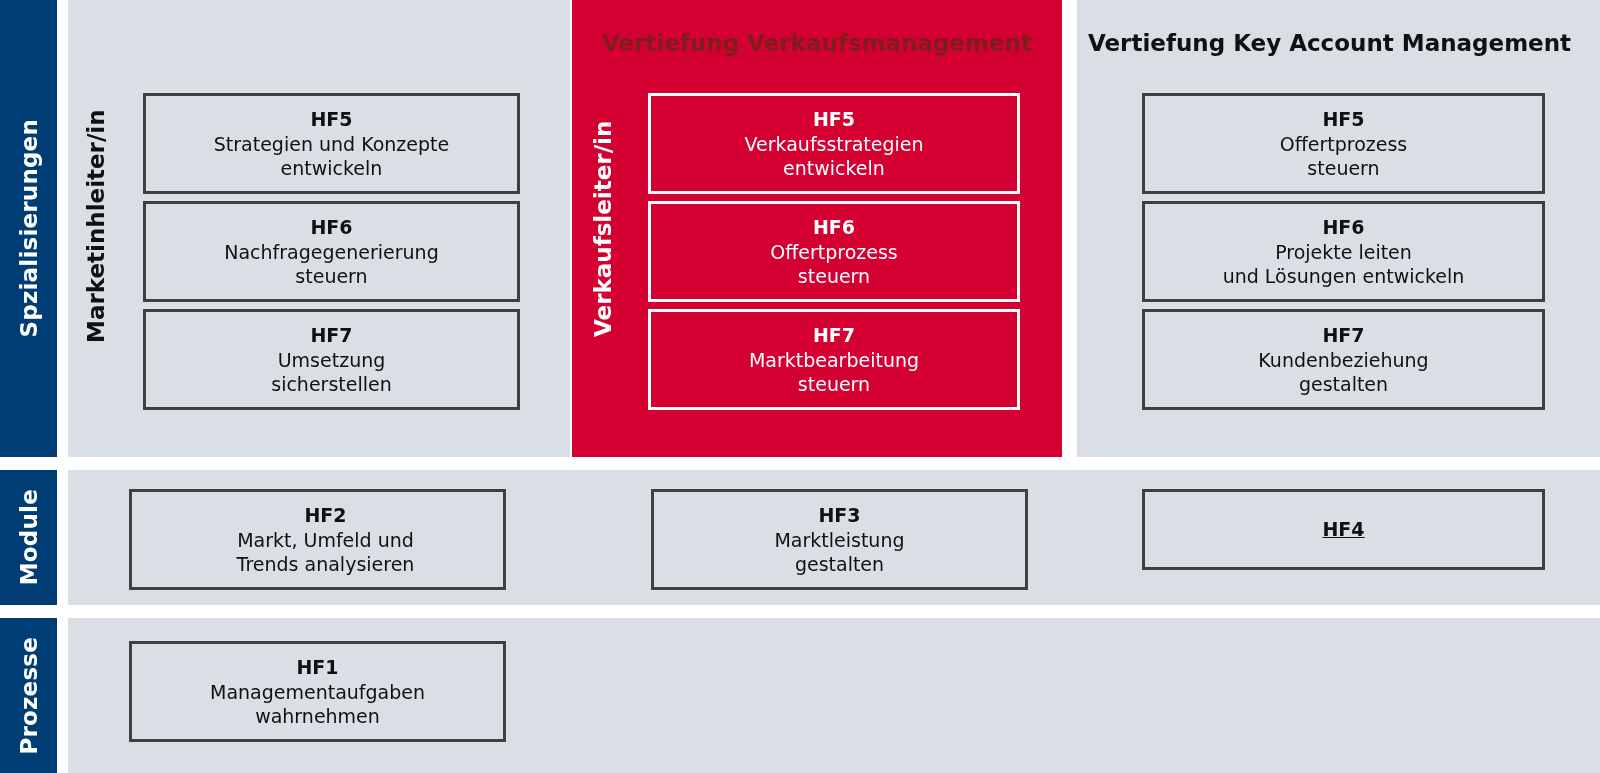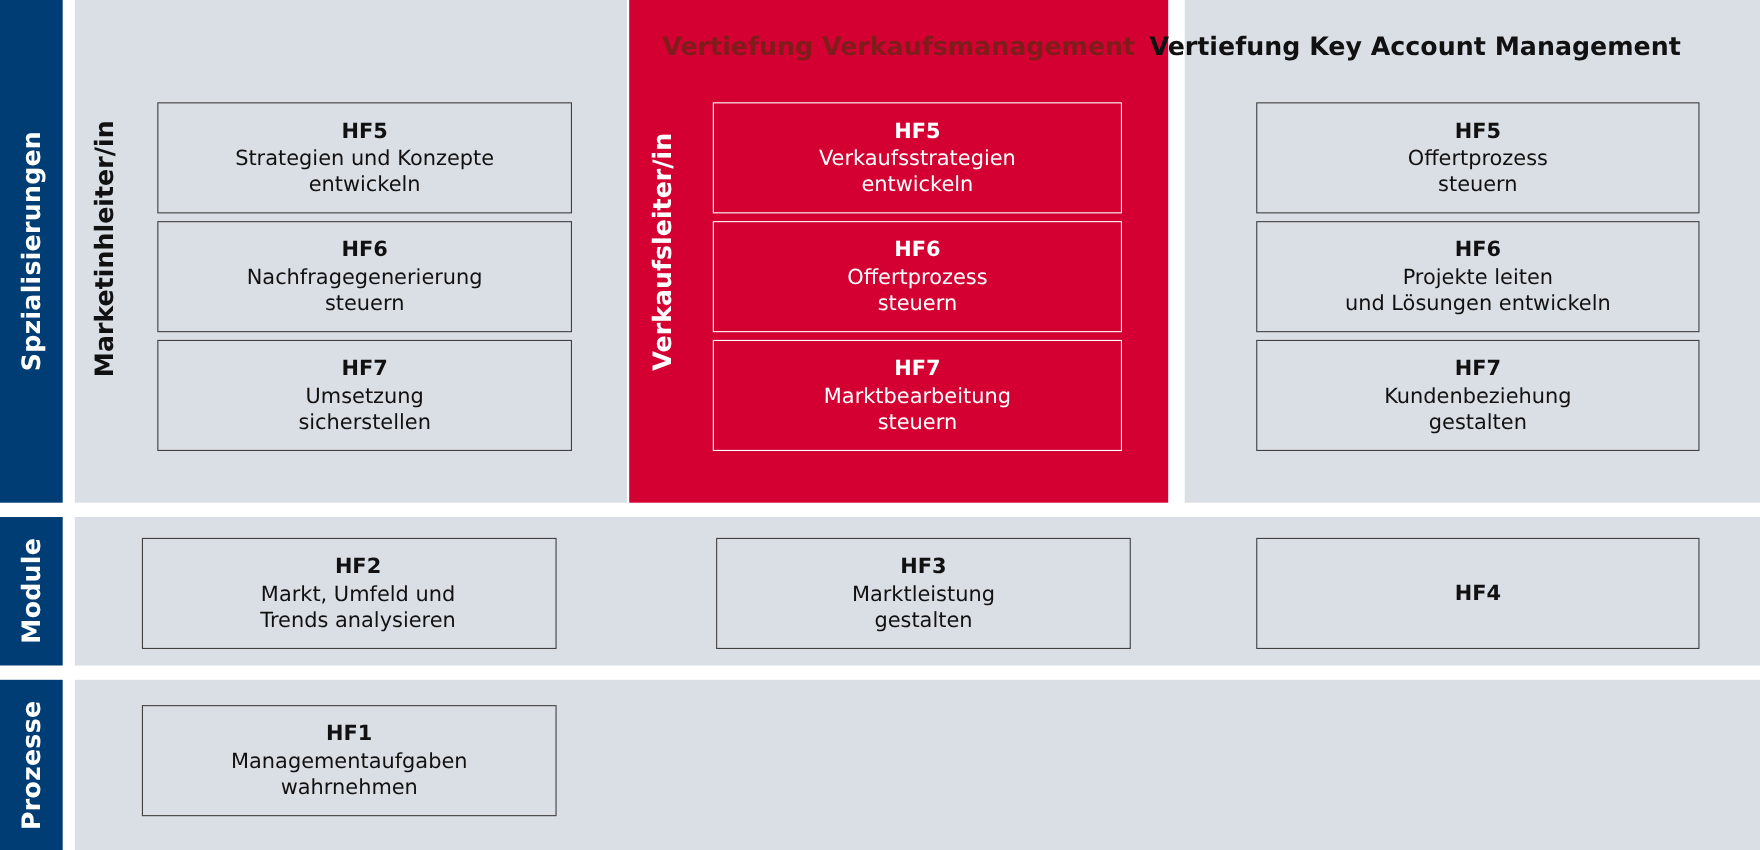--- a/index.html
+++ b/index.html
@@ -72,21 +72,21 @@
     white-space: nowrap;
   }
   .col-heading.onred {
     color: #7f1d1d;
   }
 
   
   .hf-box {
     position: absolute;
     box-sizing: border-box;
-    border: 1px solid #404040;
+    border: 3px solid #404040;
     background: transparent;
     display: flex;
     flex-direction: column;
     align-items: center;
     justify-content: center;
     text-align: center;
     color: #111111;
     line-height: 1.28;
   }
   .hf-box.onred {
@@ -151,21 +151,21 @@
     <span class="hf-title">Offertprozess
 steuern</span>
   </div>
   <div class="hf-box onred" style="left:648px; top:309px; width:372px; height:101px;">
     <span class="hf-code">HF7</span>
     <span class="hf-title">Marktbearbeitung
 steuern</span>
   </div>
 
   <div class="panel" style="left:1077px; top:0px; width:523px; height:457px;"></div>
-  <div class="col-heading" style="left:1034px; top:30px; width:505px;">Vertiefung Key Account Management</div>
+  <div class="col-heading" style="left:1077px; top:30px; width:505px;">Vertiefung Key Account Management</div>
 
   <div class="hf-box" style="left:1142px; top:93px; width:403px; height:101px;">
     <span class="hf-code">HF5</span>
     <span class="hf-title">Offertprozess
 steuern</span>
   </div>
   <div class="hf-box" style="left:1142px; top:201px; width:403px; height:101px;">
     <span class="hf-code">HF6</span>
     <span class="hf-title">Projekte leiten
 und Lösungen entwickeln</span>
@@ -181,21 +181,21 @@
   <div class="hf-box" style="left:129px; top:489px; width:377px; height:101px;padding-left:16px;">
     <span class="hf-code">HF2</span>
     <span class="hf-title">Markt, Umfeld und
 Trends analysieren</span>
   </div>
   <div class="hf-box" style="left:651px; top:489px; width:377px; height:101px;">
     <span class="hf-code">HF3</span>
     <span class="hf-title">Marktleistung
 gestalten</span>
   </div>
-  <div class="hf-box" style="left:1142px; top:489px; width:403px; height:101px;">
+  <div class="hf-box" style="left:1142px; top:489px; width:403px; height:81px;text-decoration:underline;">
     <span class="hf-code">HF4</span>
   </div>
 
   <div class="panel" style="left:68px; top:618px; width:1532px; height:155px;"></div>
 
   <div class="hf-box" style="left:129px; top:641px; width:377px; height:101px;">
     <span class="hf-code">HF1</span>
     <span class="hf-title">Managementaufgaben
 wahrnehmen</span>
   </div>

